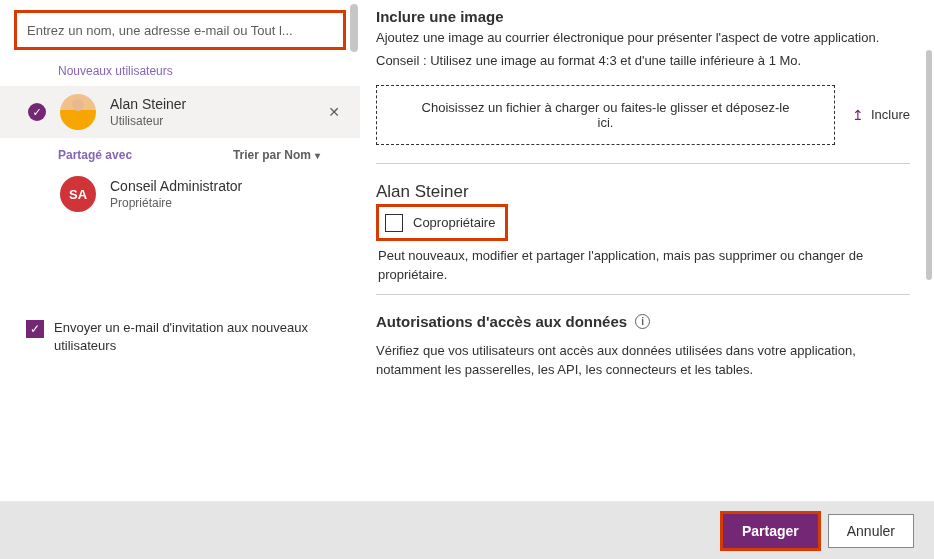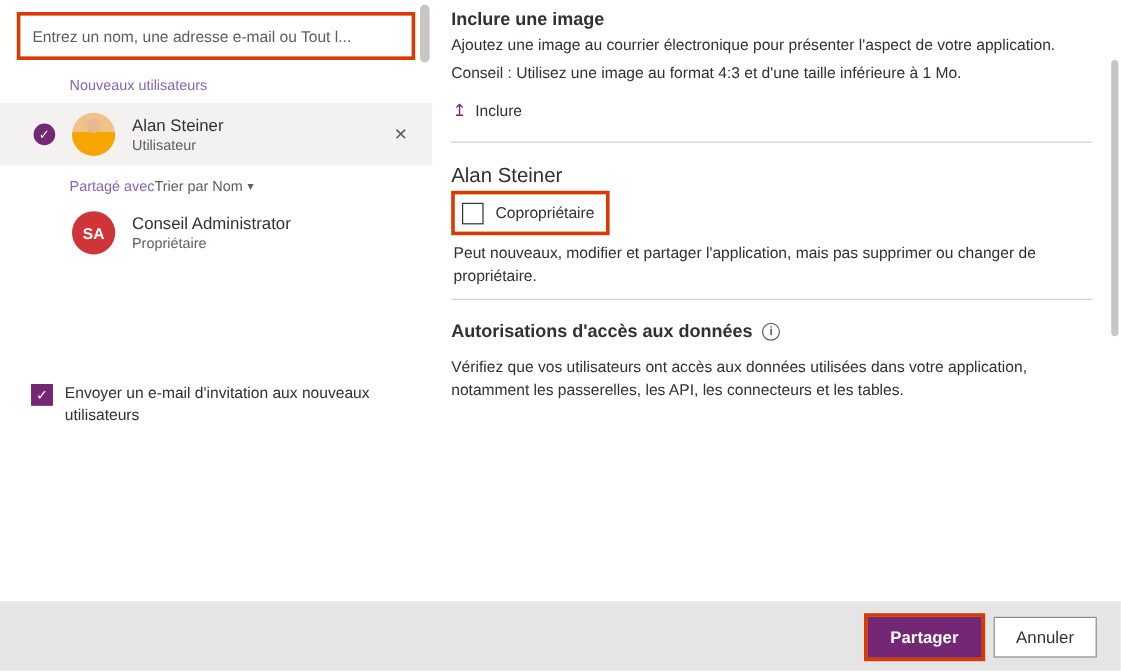--- a/index.html
+++ b/index.html
@@ -84,23 +84,23 @@
   }
   .avatar-sa { background:#d13438; }
   .user-info { display:flex; flex-direction:column; gap:2px; flex:1;}
   .user-name { font-size: 14px; color:#323130; }
   .user-role { font-size: 12px; color:#605e5c; }
   .remove-x {
     font-size: 14px; color:#605e5c; cursor:pointer;
     width:24px;text-align:center;
   }
   .row-meta {
-    display:flex; justify-content:flex-start;
+    display:flex; justify-content:space-between;
     padding: 10px 40px 6px 58px;
-    font-size:12px; color:#8764b8;
+    font-size:12px; color:#8764b8;font-weight:bold;
   }
   .row-meta .sort { color:#605e5c; display:flex;align-items:center;gap:4px;}
   .left-bottom {
     margin-top:auto;
     padding: 14px 18px 24px 26px;
     display:flex; align-items:flex-start; gap:10px;
   }
   .chk {
     width:18px;height:18px;border:1px solid #742774;
     background:#742774;color:#fff;display:flex;align-items:center;justify-content:center;
@@ -219,20 +219,21 @@
   </div>
 
   <div class="right-panel">
     <div class="scrollbar-right"></div>
 
     <div class="h">Inclure une image</div>
     <div class="para">Ajoutez une image au courrier électronique pour présenter l'aspect de votre application.</div>
     <div class="para">Conseil : Utilisez une image au format 4:3 et d'une taille inférieure à 1 Mo.</div>
 
     <div class="upload-row">
+      <div class="dropzone">Choisissez un fichier à charger ou faites-le glisser et déposez-le ici.</div>
       <div class="upload-btn">
         <span class="upload-arrow">↥</span>
         <span>Inclure</span>
       </div>
     </div>
 
     <hr class="sep">
 
     <div class="user-h">Alan Steiner</div>
 

